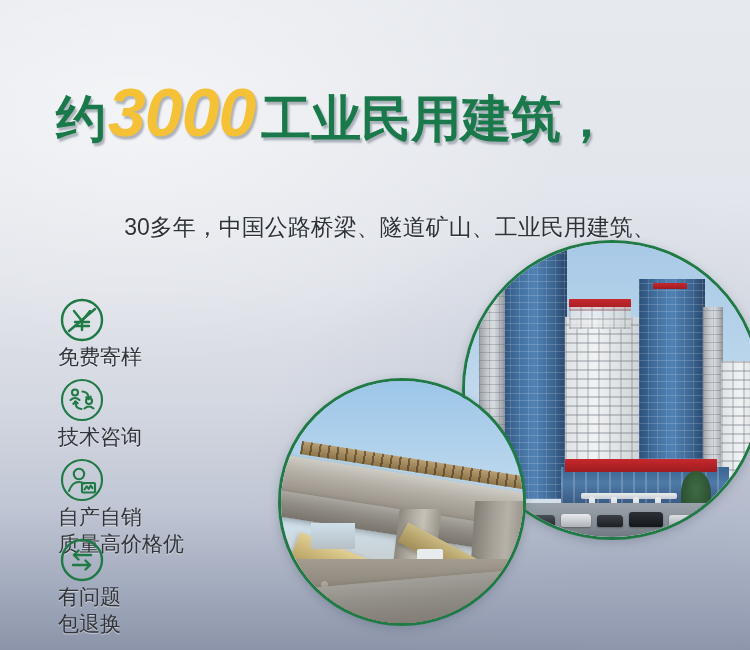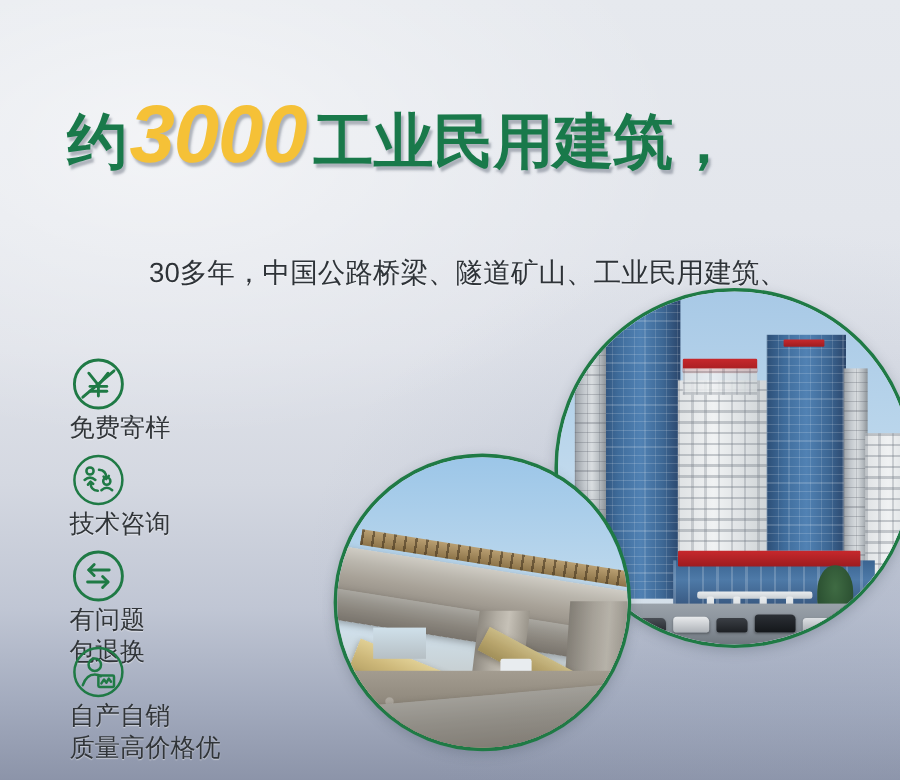--- a/index.html
+++ b/index.html
@@ -350,44 +350,44 @@
           <path d="M19.7 27.3 l-2.2 -2 -2.2 2.6"></path>
         </svg>
       </span>
       <span class="feat-text">
         <span class="l2">技术咨询</span>
       </span>
     </div>
 
     <div class="feature">
       <span class="feat-icon">
+        <svg viewBox="0 0 48 48" fill="none" stroke="#1f7a45" stroke-width="2.1" stroke-linecap="round" stroke-linejoin="round">
+          <circle cx="24" cy="24" r="20"></circle>
+          <circle cx="21" cy="18" r="5.2"></circle>
+          <path d="M11 35 q3 -9 10 -9 q3 0 5 1.6"></path>
+          <rect x="24" y="27" width="13" height="9.5" rx="1"></rect>
+          <path d="M26.5 33.5 l2.2 -3.2 2 2.6 2 -3.4 1.8 2.6"></path>
+        </svg>
+      </span>
+      <span class="feat-text">
+        <span>自产自销</span>
+        <span class="l2">质量高价格优</span>
+      </span>
+    </div>
+
+    <div class="feature">
+      <span class="feat-icon">
         <svg viewBox="0 0 48 48" fill="none" stroke="#1f7a45" stroke-width="2.4" stroke-linecap="round" stroke-linejoin="round">
           <circle cx="24" cy="24" r="20"></circle>
           <path d="M33 19 H16"></path>
           <path d="M20.5 14.5 L16 19 L20.5 23.5"></path>
           <path d="M15 29 H32"></path>
           <path d="M27.5 24.5 L32 29 L27.5 33.5"></path>
         </svg>
       </span>
       <span class="feat-text">
         <span>有问题</span>
         <span class="l2">包退换</span>
       </span>
     </div>
 
-    <div class="feature">
-      <span class="feat-icon">
-        <svg viewBox="0 0 48 48" fill="none" stroke="#1f7a45" stroke-width="2.1" stroke-linecap="round" stroke-linejoin="round">
-          <circle cx="24" cy="24" r="20"></circle>
-          <circle cx="21" cy="18" r="5.2"></circle>
-          <path d="M11 35 q3 -9 10 -9 q3 0 5 1.6"></path>
-          <rect x="24" y="27" width="13" height="9.5" rx="1"></rect>
-          <path d="M26.5 33.5 l2.2 -3.2 2 2.6 2 -3.4 1.8 2.6"></path>
-        </svg>
-      </span>
-      <span class="feat-text">
-        <span>自产自销</span>
-        <span class="l2">质量高价格优</span>
-      </span>
-    </div>
-
   </div>
 </div>
 
 </body></html>

